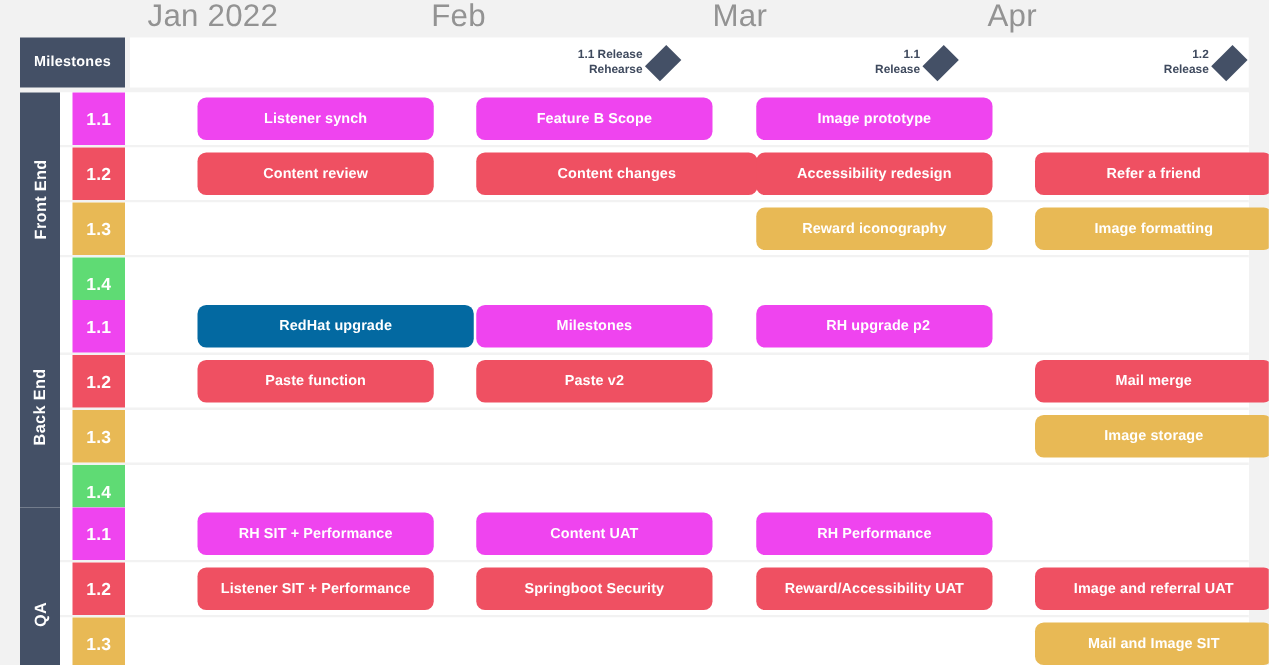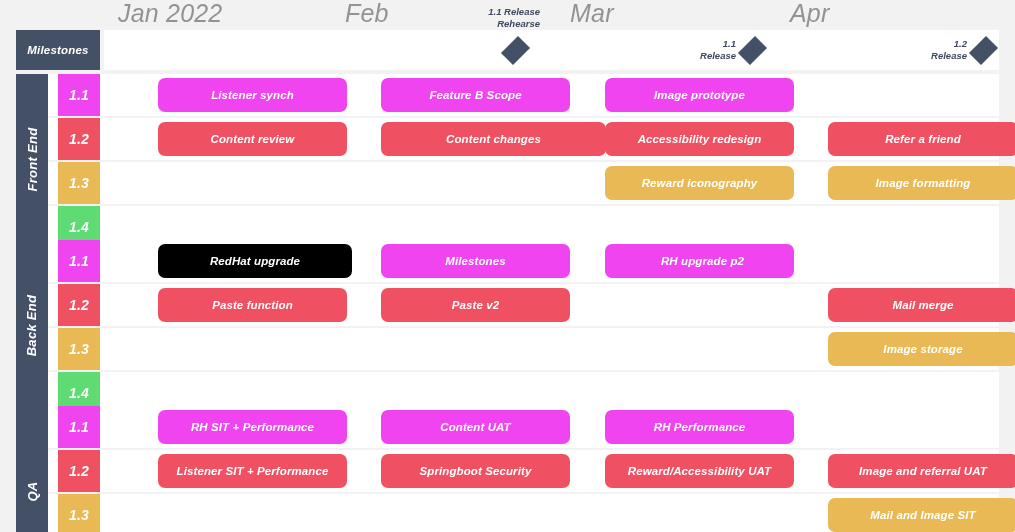--- a/index.html
+++ b/index.html
@@ -13,21 +13,20 @@
     overflow: hidden;
     font-family: "Liberation Sans", sans-serif;
     -webkit-font-smoothing: antialiased;
   }
 
   .roadmap {
     position: relative;
     width: 1015px;
     height: 532px;
     background: #f2f2f2;
-    font-style: italic;
   }
 
   
   .month-header {
     position: absolute;
     left: 0;
     top: 0;
     width: 1015px;
     height: 28px;
     background: #f2f2f2;
@@ -196,21 +195,21 @@
   <div class="month-header">
       <div class="month-label" style="left: 118px;">Jan 2022</div>
       <div class="month-label" style="left: 345px;">Feb</div>
       <div class="month-label" style="left: 570px;">Mar</div>
       <div class="month-label" style="left: 790px;">Apr</div>
     </div>
 
   <div class="milestone-band">
     <div class="milestone-tag">Milestones</div>
     <div class="milestone-track">
-        <div class="milestone" style="right: 455px; flex-direction: column;">
+        <div class="milestone" style="right: 455px;">
           <div class="milestone-text">
             <div>1.1 Release</div>
             <div>Rehearse</div>
           </div>
           <div class="diamond-wrap">
             <div class="diamond"></div>
           </div>
         </div>
         <div class="milestone" style="right: 233px;">
           <div class="milestone-text">
@@ -270,21 +269,21 @@
         </div>
       </div>
       <div class="section" style="top: 240px; height: 170px;">
         <div class="section-tab">
           <span>Back End</span>
         </div>
         <div class="rows">
           <div class="row">
             <div class="badge" style="background: rgb(239, 68, 239);">1.1</div>
             <div class="lane">
-              <div class="bar" style="left: 48px; width: 194px; background: #000000;">RedHat upgrade</div>
+              <div class="bar" style="left: 48px; width: 221px; background: #0369a1;">RedHat upgrade</div>
               <div class="bar" style="left: 271px; width: 189px; background: rgb(239, 68, 239);">Milestones</div>
               <div class="bar" style="left: 495px; width: 189px; background: rgb(239, 68, 239); padding-left: 10px;">RH upgrade p2</div>
             </div>
           </div>
           <div class="row">
             <div class="badge" style="background: rgb(239, 80, 98);">1.2</div>
             <div class="lane">
               <div class="bar" style="left: 48px; width: 189px; background: rgb(239, 80, 98);">Paste function</div>
               <div class="bar" style="left: 271px; width: 189px; background: rgb(239, 80, 98);">Paste v2</div>
               <div class="bar" style="left: 718px; width: 190px; background: rgb(239, 80, 98);">Mail merge</div>

